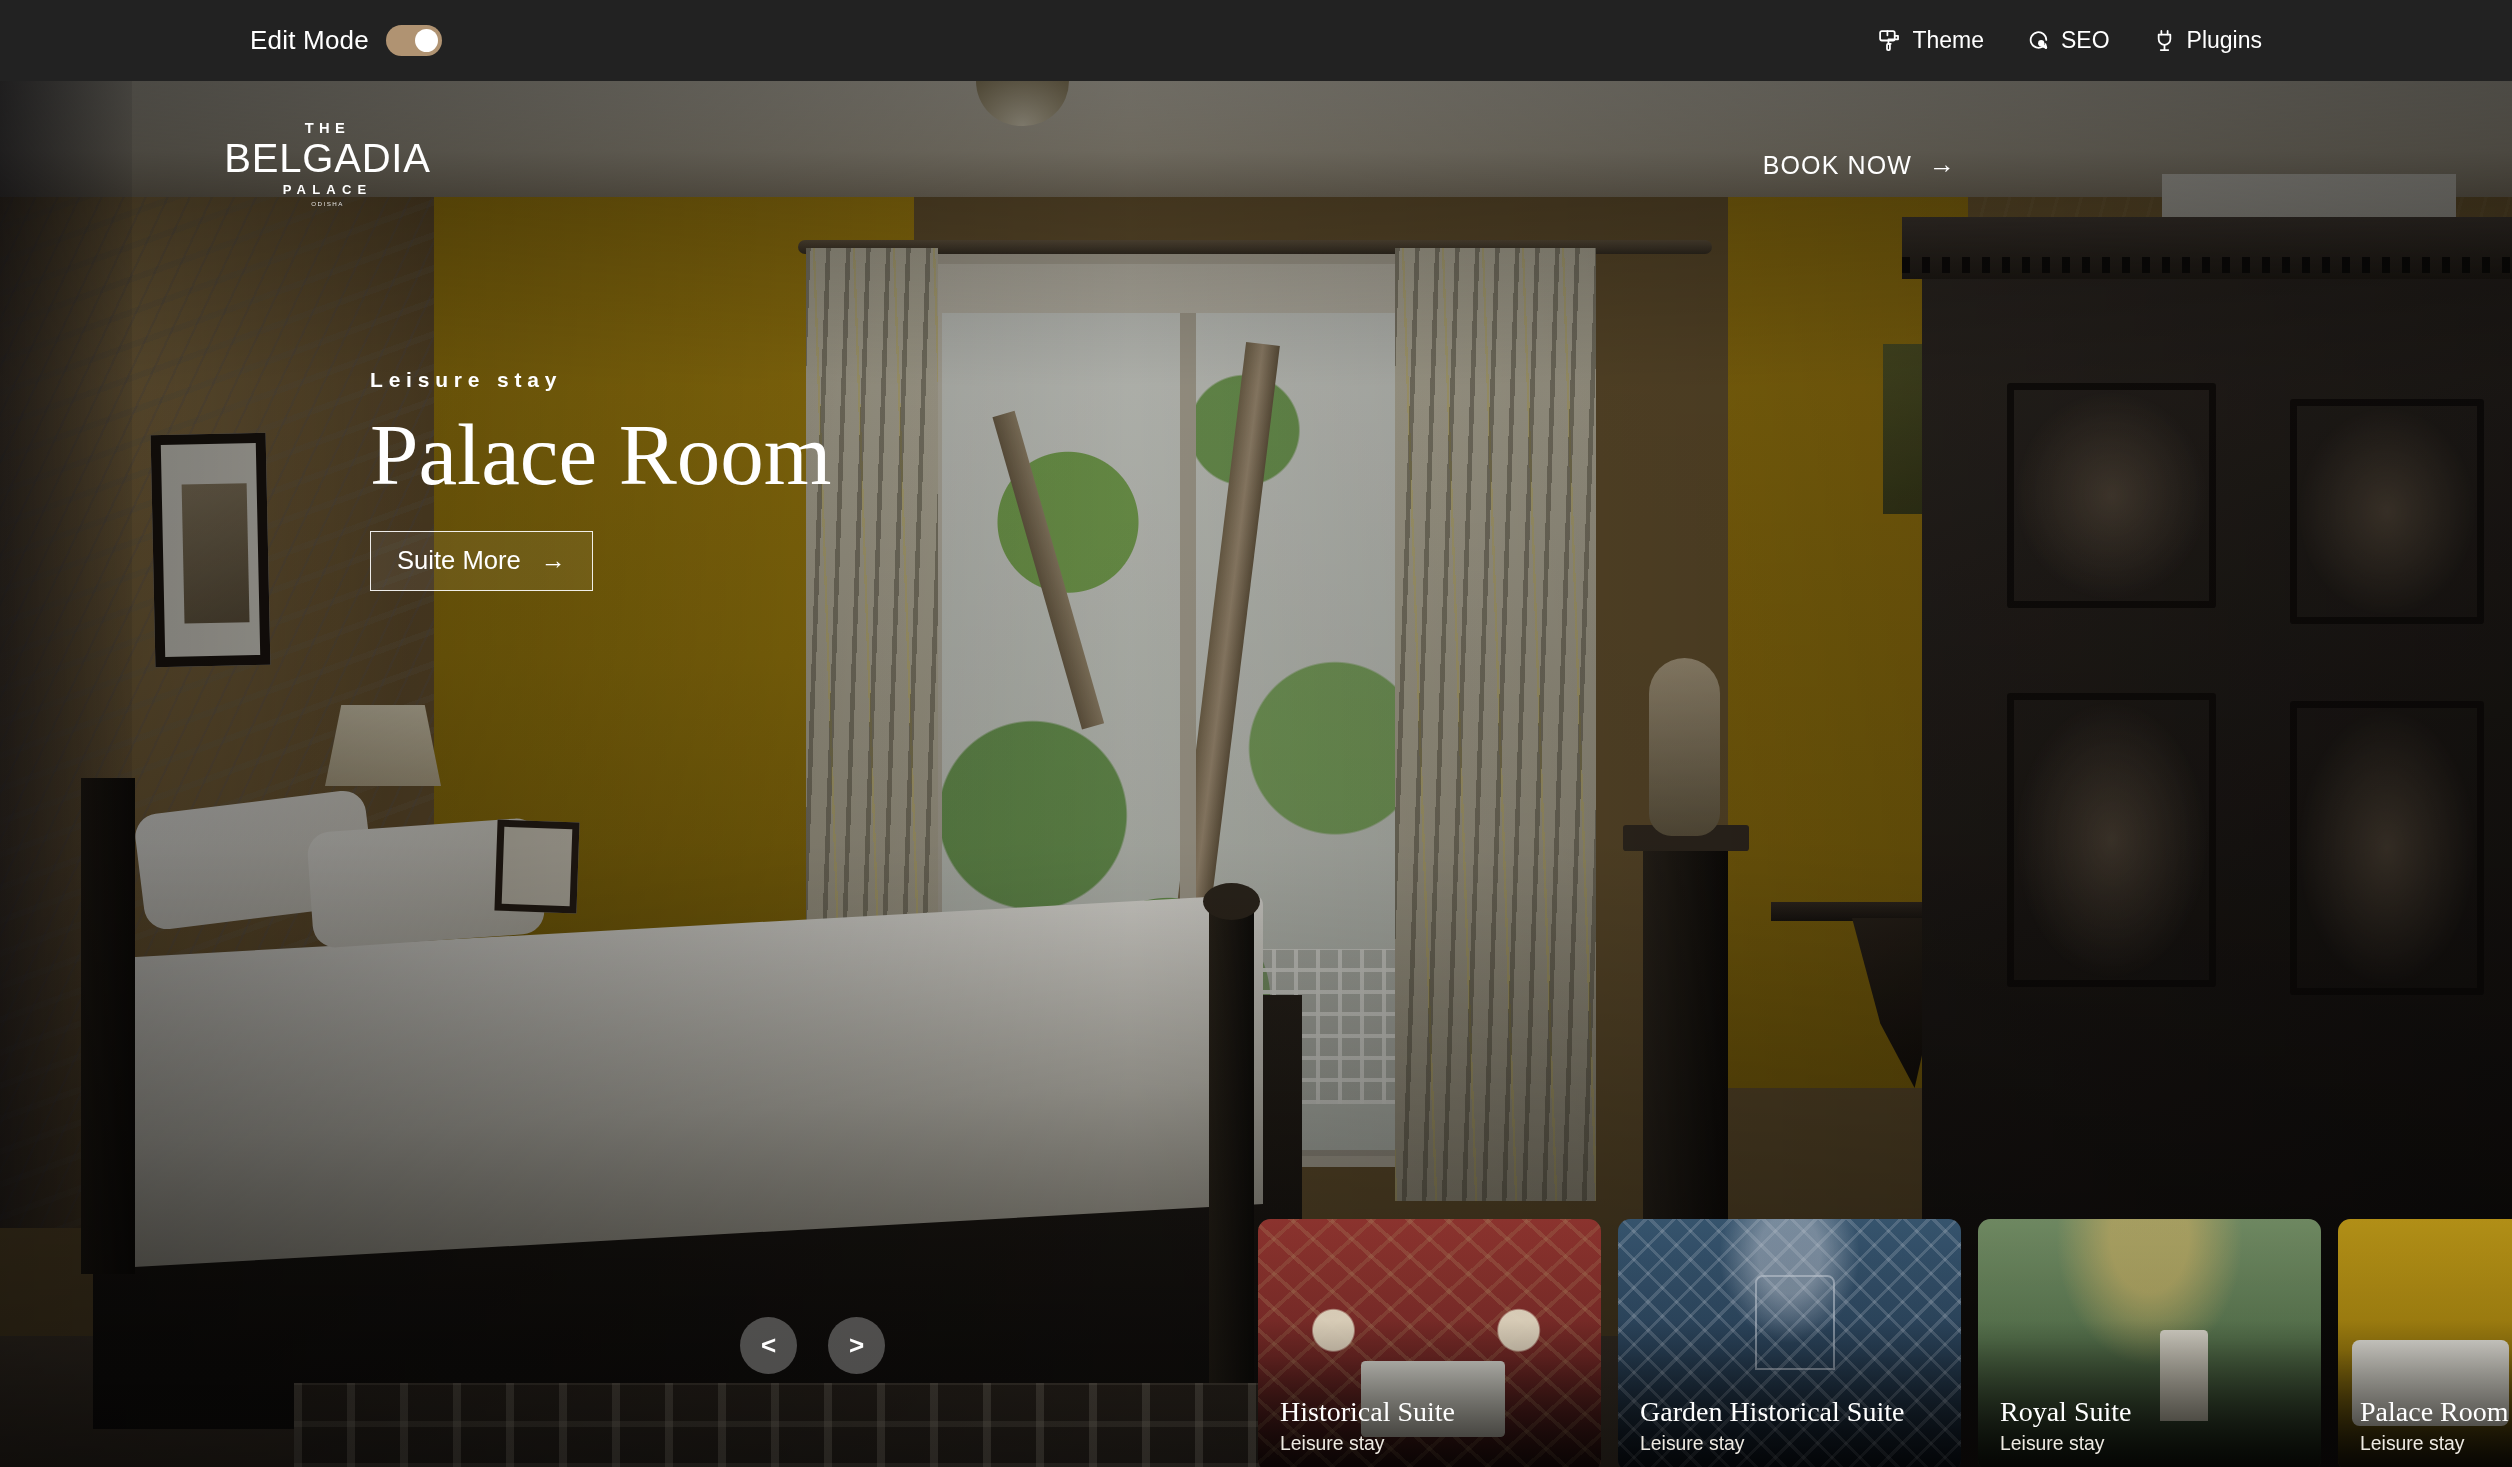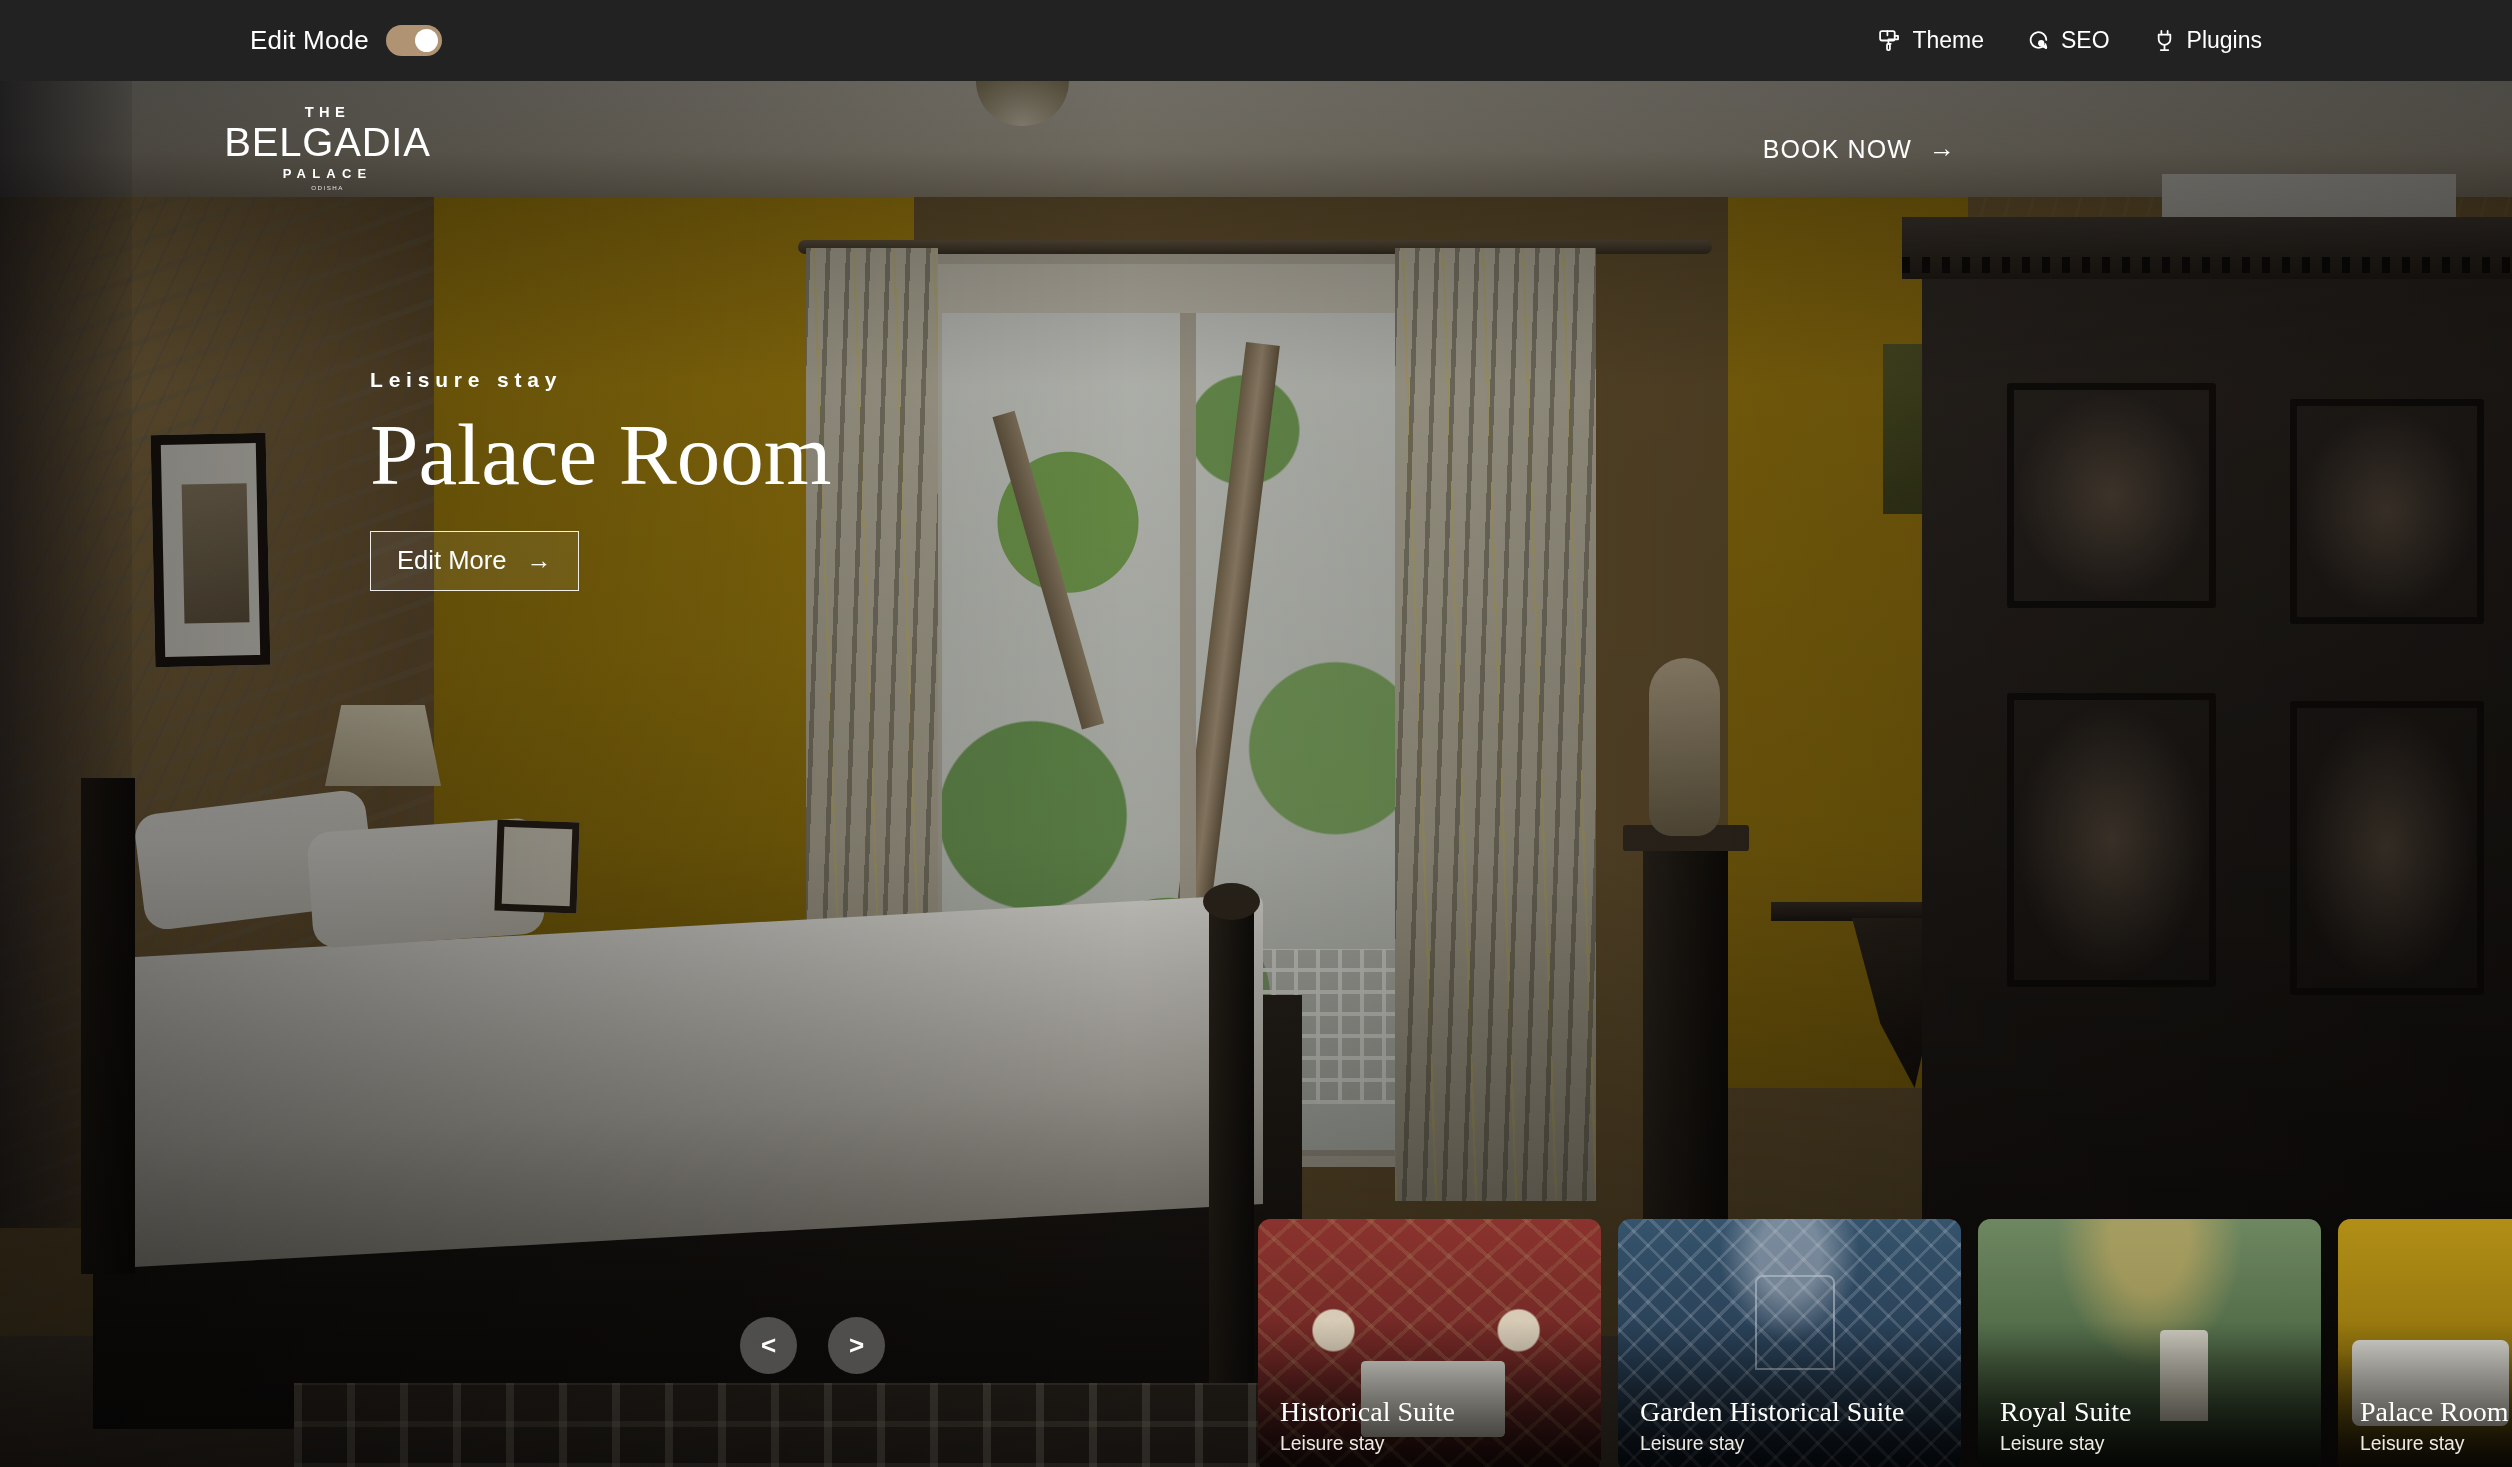--- a/index.html
+++ b/index.html
@@ -289,21 +289,21 @@
   #hero-scrim {
     position: absolute; inset: 0;
     background:
       linear-gradient(180deg, rgba(0,0,0,.46) 0%, rgba(0,0,0,.16) 22%, rgba(0,0,0,.18) 55%, rgba(0,0,0,.55) 100%),
       linear-gradient(90deg, rgba(0,0,0,.40) 0%, rgba(0,0,0,.05) 45%, rgba(0,0,0,.35) 100%);
     pointer-events: none;
   }
 
   
   #site-nav {
-    position: absolute; top: 0; left: 0;
+    position: absolute; top: 16px; left: 0;
     width: 2212px; height: 136px;
     display: flex; align-items: center;
     z-index: 20;
   }
   #site-logo {
     margin-left: 246px; width: 163px;
     display: flex; flex-direction: column; align-items: center;
     color: #ffffff; cursor: pointer;
   }
   #site-logo .l-the {
@@ -561,21 +561,21 @@
     <button id="book-now">
       <span>BOOK NOW</span>
       <span class="arrow">→</span>
     </button>
   </div>
 
   <div id="hero-content">
     <div id="hero-eyebrow">Leisure stay</div>
     <h1 id="hero-title">Palace Room</h1>
     <button id="view-more">
-      <span>Edit More</span>
+      <span>Suite More</span>
       <span class="arrow">→</span>
     </button>
   </div>
 
   <div id="carousel-arrows">
     <button class="c-arrow">&lt;</button>
     <button class="c-arrow">&gt;</button>
   </div>
 
   <div id="room-cards">

